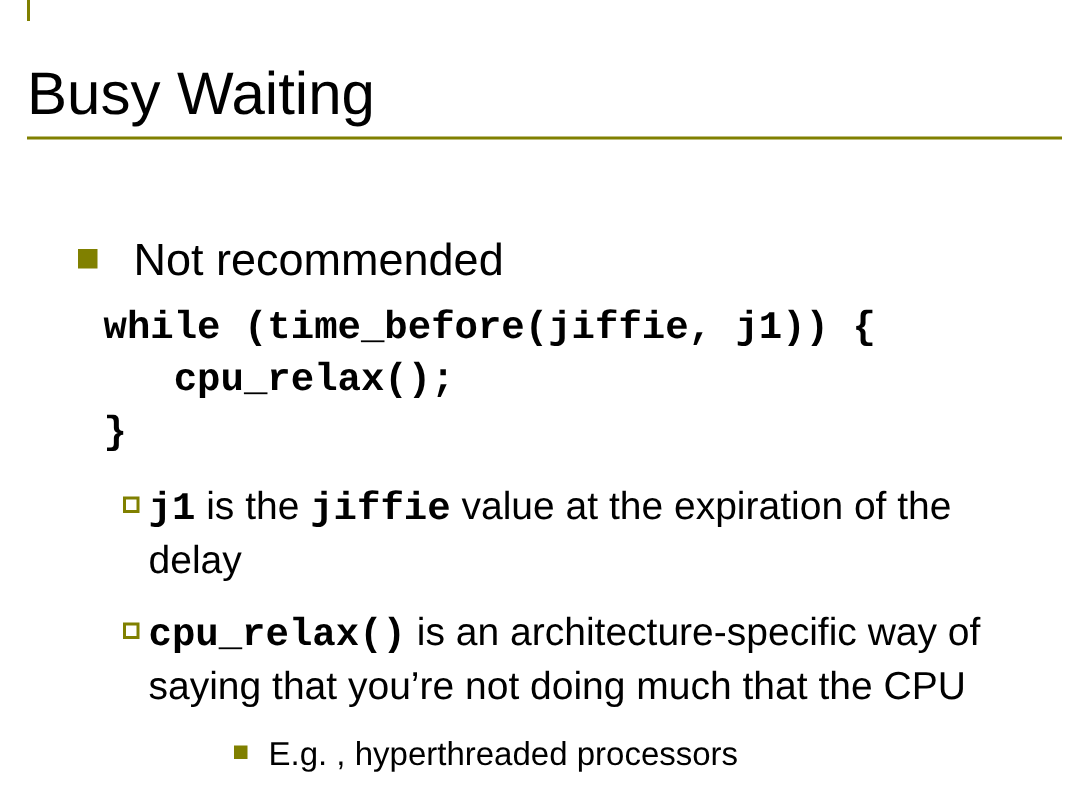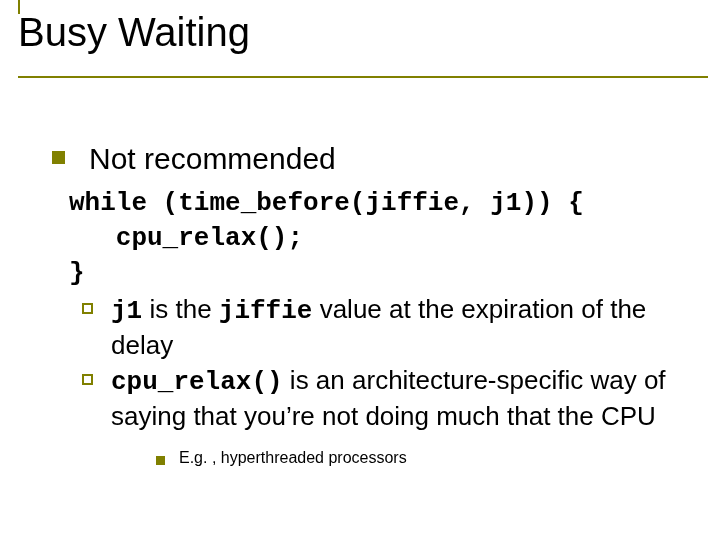--- a/index.html
+++ b/index.html
@@ -19,21 +19,22 @@
     box-sizing: border-box;
   }
   .title-wrap {
     position: relative;
     padding: 10px 0 0 18px;
   }
   .title {
     font-size: 40px;
     font-weight: 400;
     line-height: 1.1;
-    padding-bottom: 22px;
+    padding-bottom: 6px;
+    margin-top: 31px;
   }
   .title-rule {
     border: none;
     border-top: 2px solid #808000;
     margin: 0;
     width: 690px;
   }
   .title-tick {
     position: absolute;
     left: 18px;
@@ -66,22 +67,22 @@
     font-family: "Courier New", Courier, monospace;
     font-weight: bold;
     font-size: 26px;
     line-height: 1.35;
     white-space: pre;
     margin: 2px 0 2px 17px;
   }
   .lvl2 {
     display: flex;
     align-items: flex-start;
-    gap: 18px;
-    margin: 2px 0 2px 30px;
+    gap: 6px;
+    margin: 15px 0 2px 30px;
   }
   .lvl2 .bullet-open {
     width: 11px;
     height: 11px;
     border: 2px solid #808000;
     box-sizing: border-box;
     margin-top: 10px;
     flex: 0 0 auto;
   }
   .lvl2 .txt {
@@ -99,21 +100,21 @@
     margin: 14px 0 0 104px;
   }
   .lvl3 .bullet-sq-sm {
     width: 9px;
     height: 9px;
     background: #808000;
     margin-top: 8px;
     flex: 0 0 auto;
   }
   .lvl3 .txt {
-    font-size: 16px;
+    font-size: 22px;
     line-height: 1.3;
   }
 </style>
 </head>
 <body>
 
 <div class="slide">
 
   <div class="title-wrap">
     <div class="title-tick"></div>

